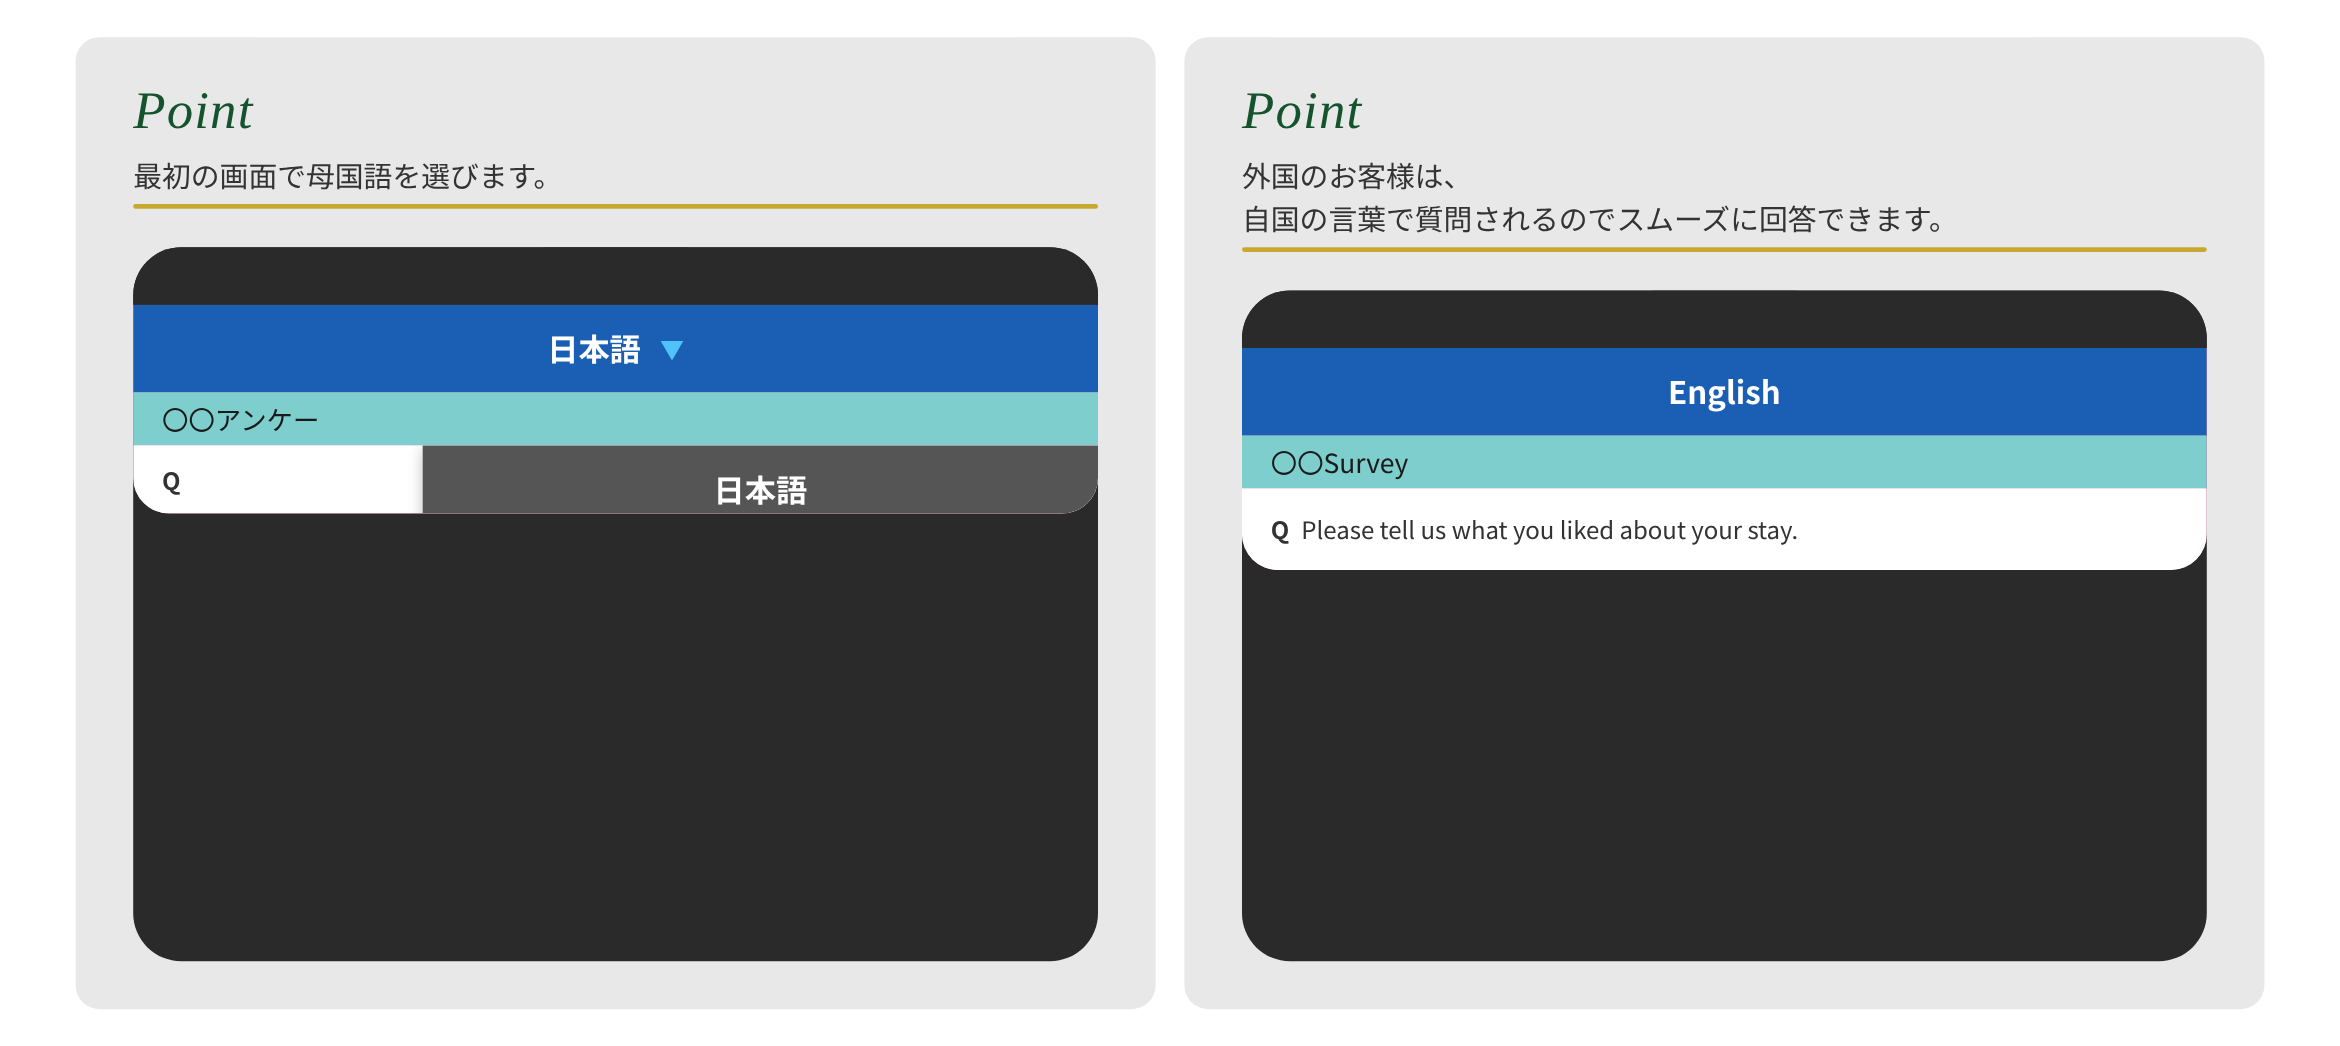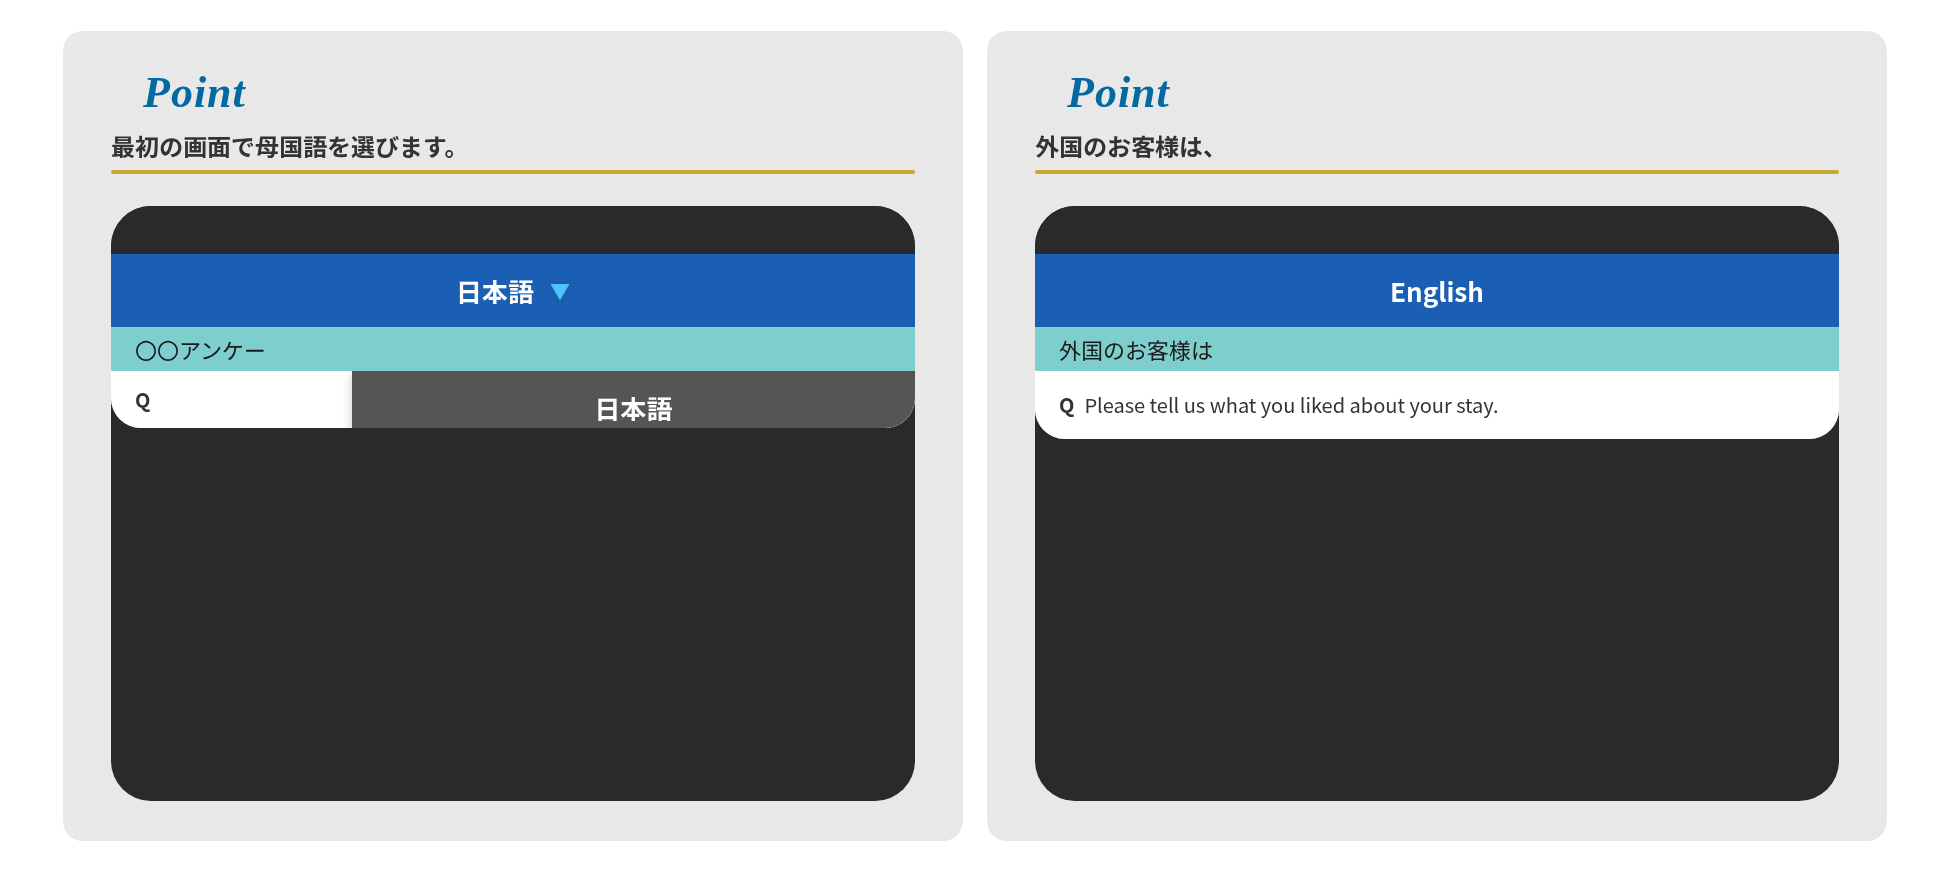--- a/index.html
+++ b/index.html
@@ -25,30 +25,29 @@
       display: flex;
       flex-direction: column;
       align-items: flex-start;
       position: relative;
     }
 
     .point-label {
       font-family: 'Georgia', cursive, serif;
       font-style: italic;
       font-size: 44px;
-      color: #0369a1;
+      color: #14532d;
       margin-bottom: 10px;
-      font-weight: 700;
+      font-weight: 400;
       letter-spacing: 1px;
-      margin-left: 32px;
     }
 
     .point-description {
       font-size: 24px;
-      font-weight: bold;
+      font-weight: normal;
       color: #333;
       margin-bottom: 6px;
       line-height: 1.5;
     }
 
     .underline-bar {
       width: 100%;
       height: 4px;
       background: #c8a830;
       border-radius: 2px;
@@ -224,35 +223,36 @@
         </div>
       </div>
     </div>
   </div>
 </div>
 
 <div class="panel">
   <div class="point-label">Point</div>
   <div class="point-description">
     <span>外国のお客様は、</span><br>
+    <span>自国の言葉で質問されるのでスムーズに回答できます。</span>
   </div>
   <div class="underline-bar"></div>
 
   <div class="phone-mockup">
     <div class="phone-notch-area">
       <div class="phone-notch"></div>
     </div>
     <div class="phone-screen">
 
       <div class="screen-header">
         <span class="screen-header-text">English</span>
       </div>
 
       <div class="screen-subheader">
-        <span>外国のお客様は</span>
+        <span>〇〇Survey</span>
       </div>
 
       <div class="screen-content">
         <div class="question-row">
           <span class="q-label">Q</span>
           <span>Please tell us what you liked about your stay.</span>
         </div>
       </div>
     </div>
   </div>

